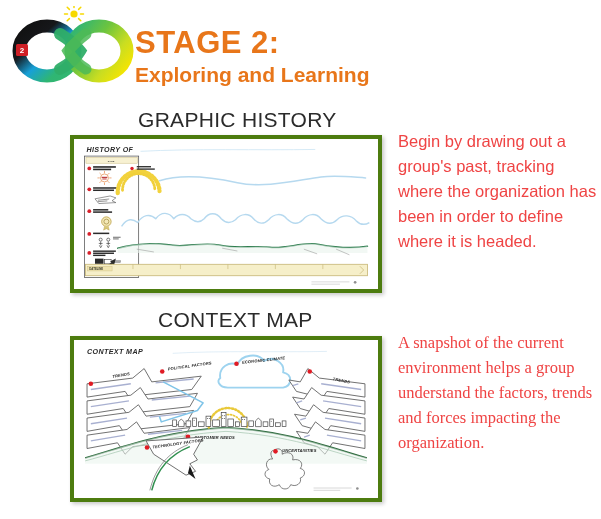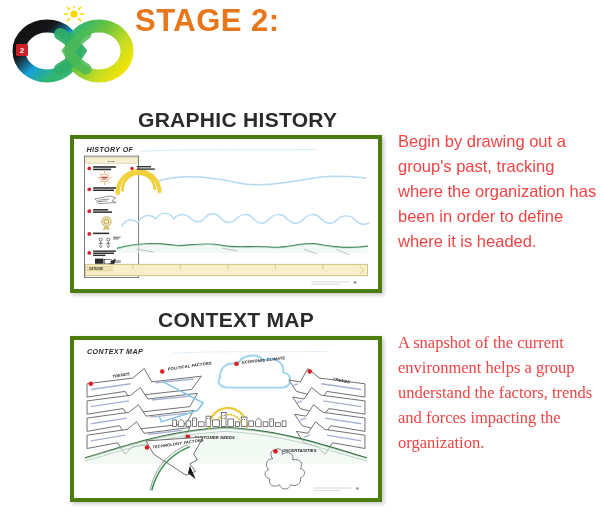--- a/index.html
+++ b/index.html
@@ -17,21 +17,21 @@
   
   #header {
     position: absolute; left: 0; top: 0;
     width: 601px; height: 96px;
   }
   #logo-mark {
     position: absolute; left: 12px; top: 6px;
     width: 122px; height: 78px;
   }
   #stage-title-block {
-    position: absolute; left: 135px; top: 4px;
+    position: absolute; left: 135px; top: 26px;
   }
   .stage-line1 {
     font-size: 31px;
     font-weight: bold;
     color: #E8761A;
     letter-spacing: 0.5px;
     line-height: 34px;
     margin: 0;
   }
   .stage-line2 {
@@ -40,21 +40,21 @@
     color: #E8761A;
     line-height: 26px;
     margin: 2px 0 0 0;
   }
 
   
   .section-heading {
     position: absolute;
     font-size: 21px;
     color: #2b2b2b;
-    font-weight: bold;
+    font-weight: normal;
     letter-spacing: 0.3px;
     white-space: nowrap;
   }
   #heading-graphic-history { left: 138px; top: 108px; }
   #heading-context-map    { left: 158px; top: 308px; }
 
   
   .body-copy {
     position: absolute;
     width: 200px;
@@ -148,20 +148,21 @@
 
       <g transform="translate(10,44)">
         <rect x="-6" y="-6" width="12" height="12" rx="1.5" fill="#cf1f26"></rect>
         <text x="0" y="3.2" text-anchor="middle" font-family="Liberation Sans, sans-serif" font-size="8" font-weight="bold" fill="#ffffff">2</text>
       </g>
     </svg>
   </div>
 
   <div id="stage-title-block">
     <div class="stage-line1">STAGE 2:</div>
+    <div class="stage-line2">Exploring and Learning</div>
   </div>
 </div>
 
 <div class="section-heading" id="heading-graphic-history">GRAPHIC HISTORY</div>
 
 <div class="body-copy" id="copy-graphic-history">Begin by drawing out a group's past, tracking where the organization has been in order to define where it is headed.</div>
 
 <div class="panel" id="panel-graphic-history">
   <svg viewBox="0 0 312 158" xmlns="http://www.w3.org/2000/svg">
     <rect x="0" y="0" width="312" height="158" fill="#ffffff"></rect>

